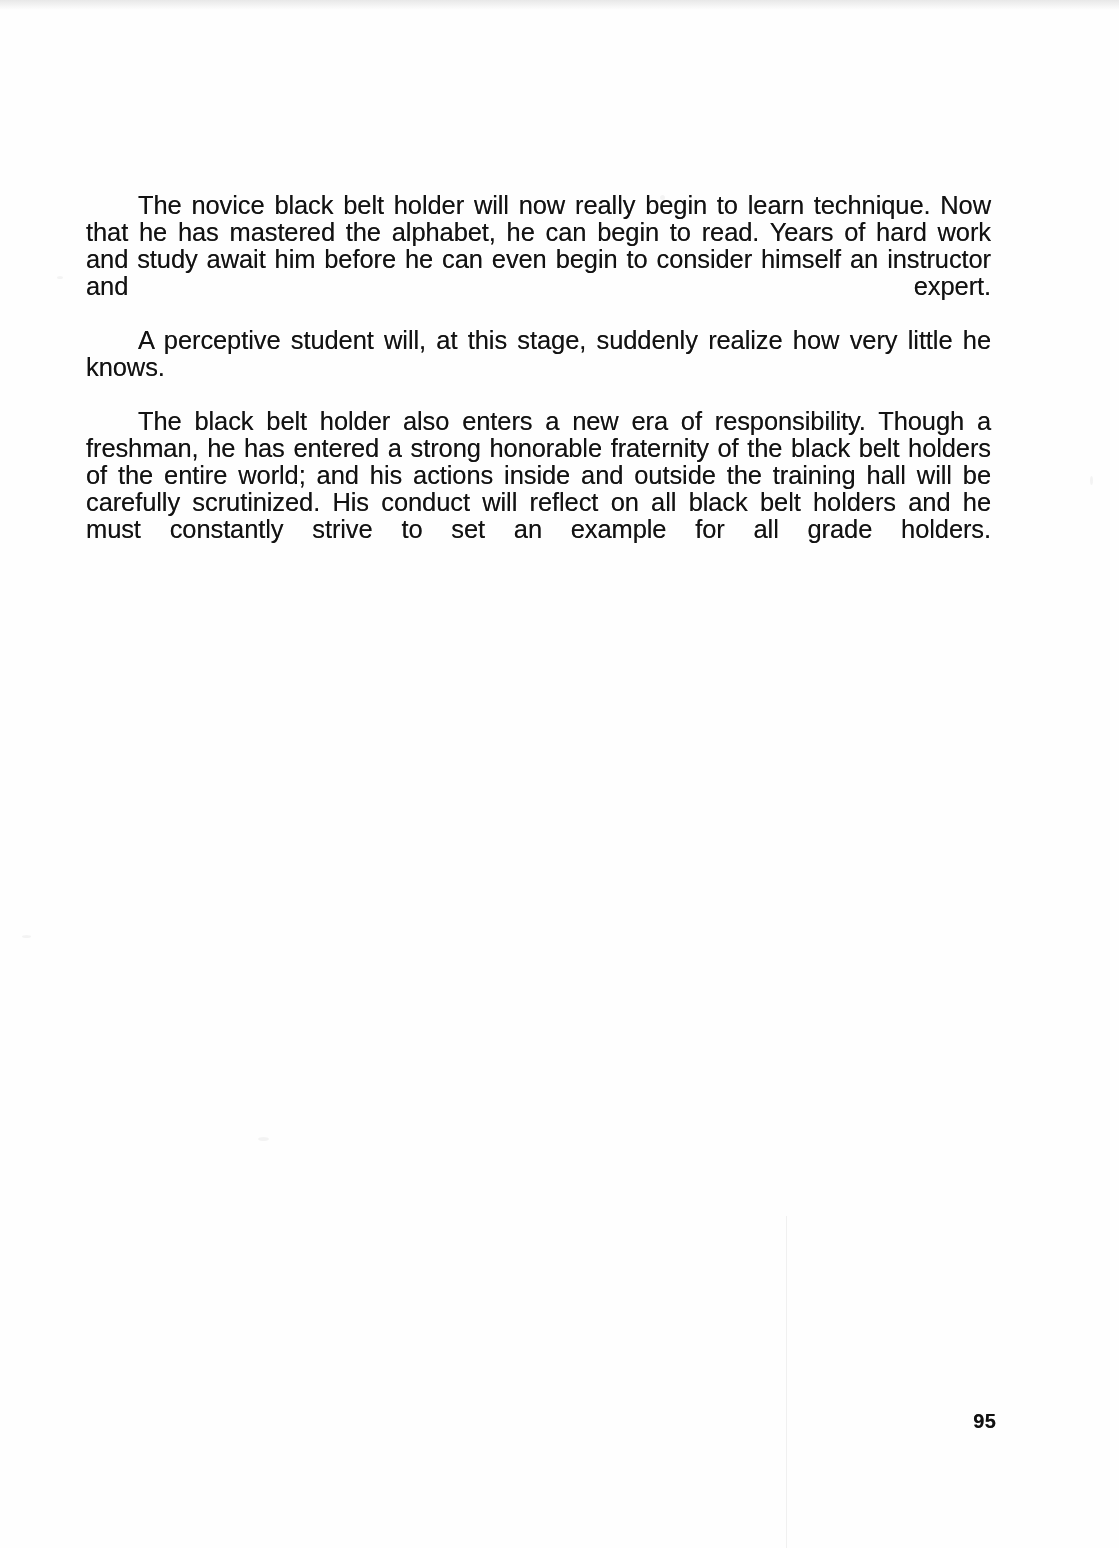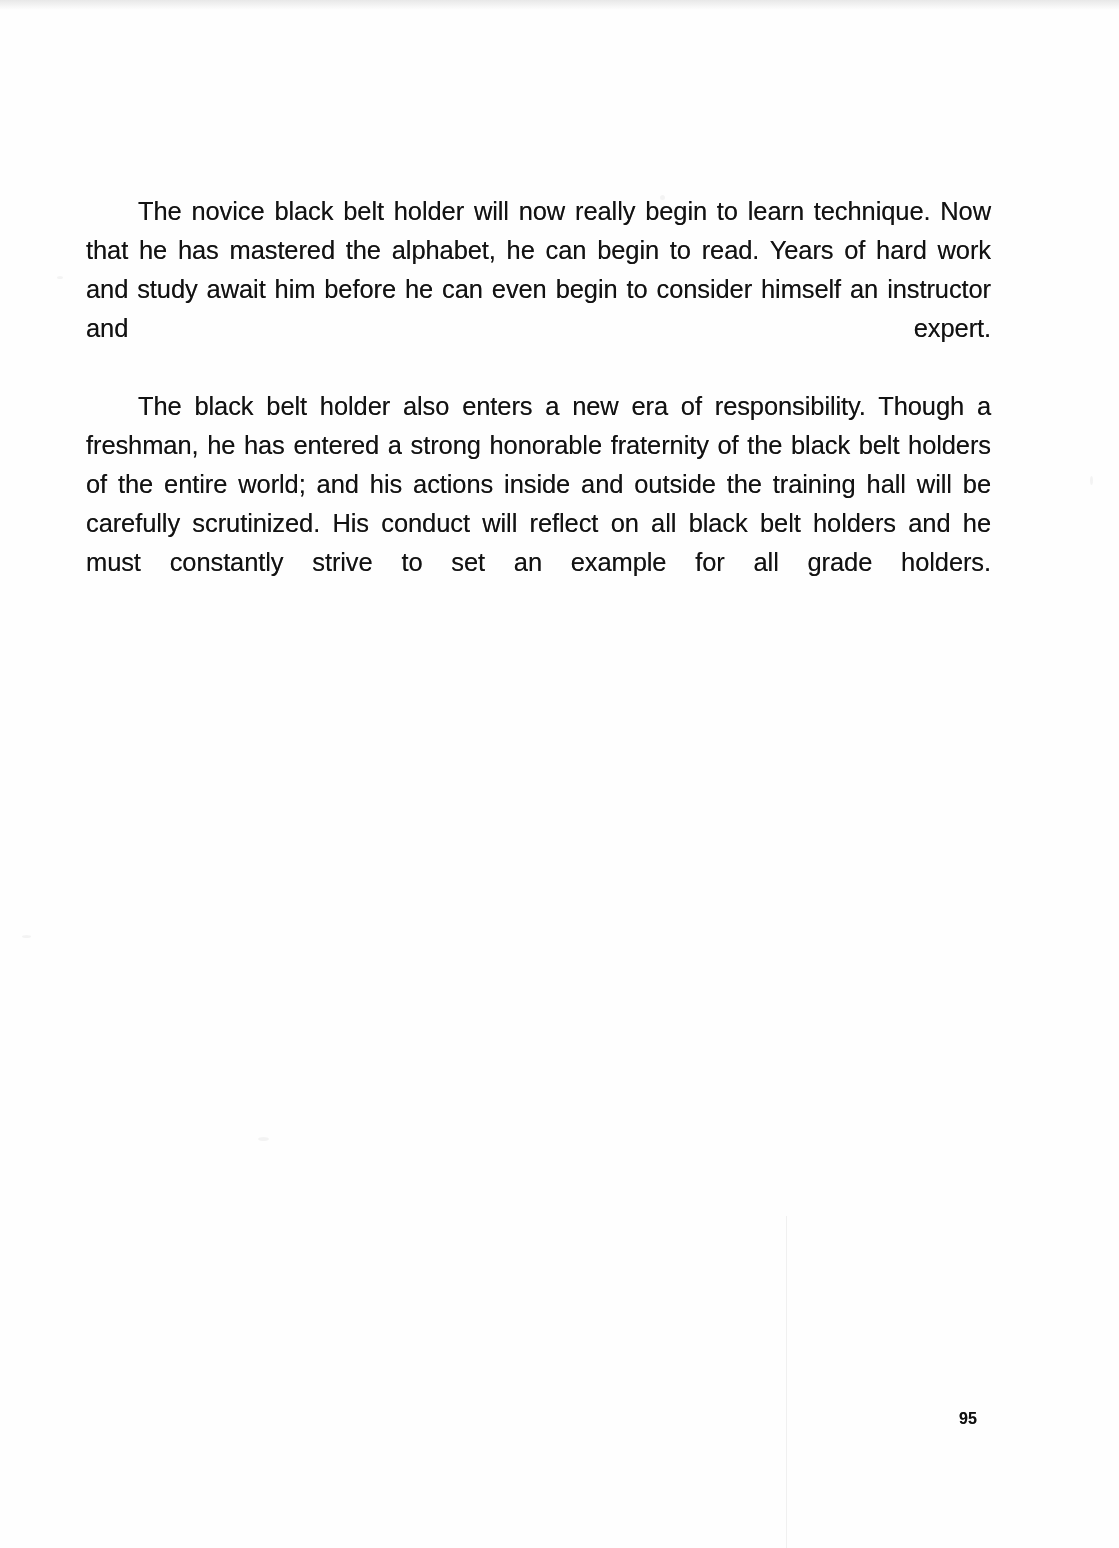--- a/index.html
+++ b/index.html
@@ -66,21 +66,21 @@
   .text-column {
     position: absolute;
     left: 86px;
     top: 192px;
     width: 905px;
   }
 
   .body-paragraph {
     margin: 0;
     font-size: 25.5px;
-    line-height: 39px;
+    line-height: 27px;
     text-align: justify;
     text-indent: 52px;
     letter-spacing: -0.1px;
     word-spacing: 0.4px;
     color: #121212;
     -webkit-font-smoothing: antialiased;
   }
   
   .body-paragraph,
   .page-number {
@@ -93,42 +93,43 @@
     display: inline-block;
     width: 100%;
   }
 
   
   .page-number {
     position: absolute;
     left: 940px;
     top: 1410px;
     width: 56px;
-    text-align: center;
-    font-size: 16px;
+    text-align: right;
+    font-size: 20px;
     font-weight: bold;
     letter-spacing: 0.2px;
     color: #101010;
   }
 </style>
 </head>
 <body>
 
 <div class="page">
 
   <div class="scan-top-band"></div>
 
   <div class="speck s1"></div>
   <div class="speck s2"></div>
   <div class="speck s3"></div>
   <div class="speck s4"></div>
   <div class="speck s5"></div>
 
   <div class="text-column">
     <p class="body-paragraph">The novice black belt holder will now really begin to learn technique. Now that he has mastered the alphabet, he can begin to read. Years of hard work and study await him before he can even begin to consider himself an instructor and expert.</p>
+    <p class="body-paragraph">A perceptive student will, at this stage, suddenly realize how very little he knows.</p>
     <p class="body-paragraph">The black belt holder also enters a new era of responsibility. Though a freshman, he has entered a strong honorable fraternity of the black belt holders of the entire world; and his actions inside and outside the training hall will be carefully scrutinized. His conduct will reflect on all black belt holders and he must constantly strive to set an example for all grade holders.</p>
   </div>
 
   <div class="scan-seam"></div>
 
   <div class="page-number">95</div>
 
 </div>
 
 </body></html>

